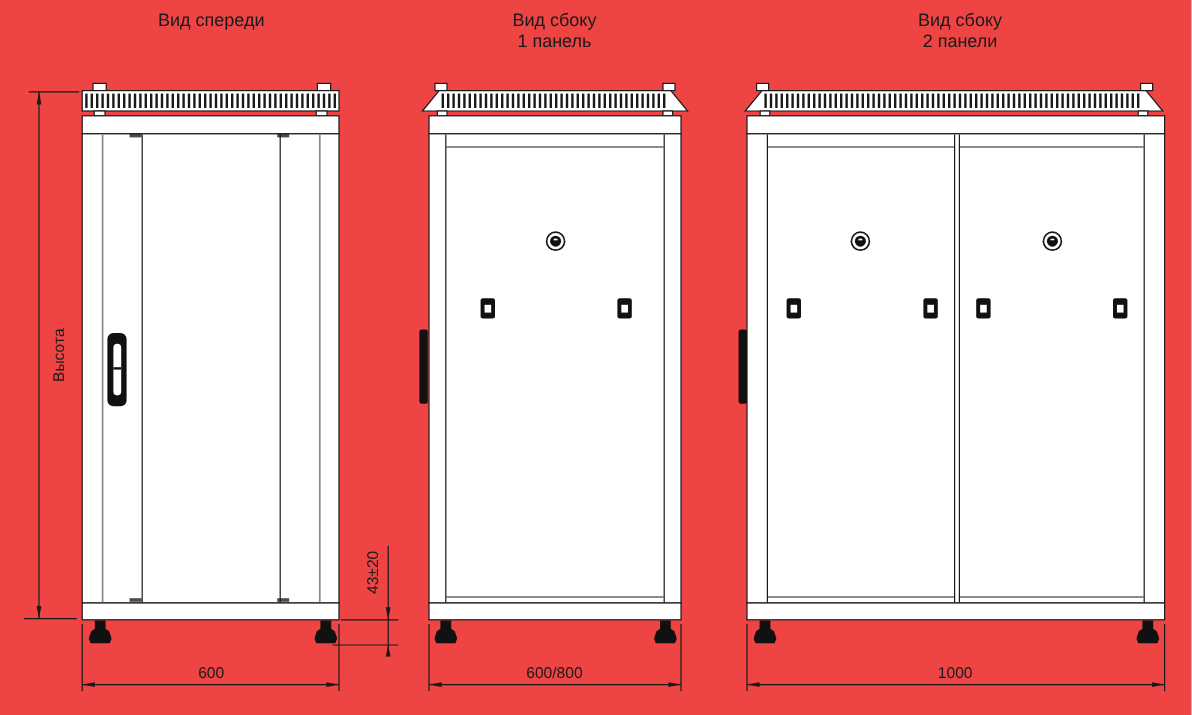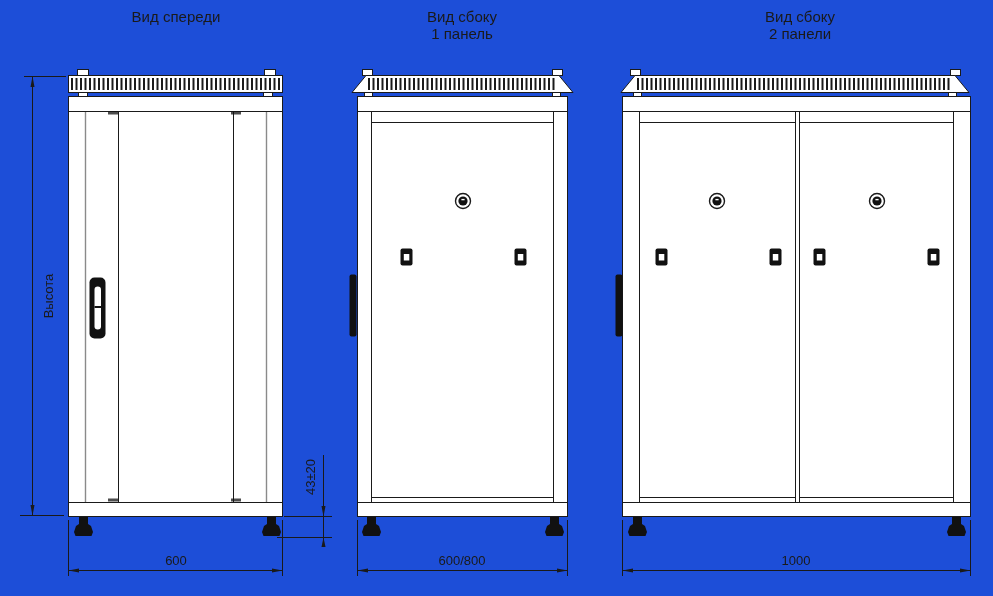--- a/index.html
+++ b/index.html
@@ -1,16 +1,16 @@
 <!DOCTYPE html>
 <html><head>
 <meta charset="utf-8">
 <style>
   html,body{margin:0;padding:0;background:#fff;}
-  #canvas{position:relative;width:993px;height:596px;background:#1d4ed8;overflow:hidden;
+  #canvas{position:relative;width:993px;height:596px;background:#ef4444;overflow:hidden;
           font-family:"Liberation Sans", sans-serif;text-decoration:underline;}
   svg{display:block;}
   .title{font-family:"Liberation Sans",sans-serif;font-size:15px;fill:#1a1a1a;}
   .dim{font-family:"Liberation Sans",sans-serif;font-size:13px;fill:#1a1a1a;}
   .ln{stroke:#1a1a1a;stroke-width:1;fill:none;}
   .lngray{stroke:#8a8a8a;stroke-width:1.4;fill:none;}
   .outline{stroke:#1a1a1a;stroke-width:1;fill:#fff;}
   .blackfill{fill:#111;stroke:none;}
   .arrow{fill:#1a1a1a;stroke:none;}
   .hatchgrp{stroke:#1a1a1a;stroke-width:2;}

